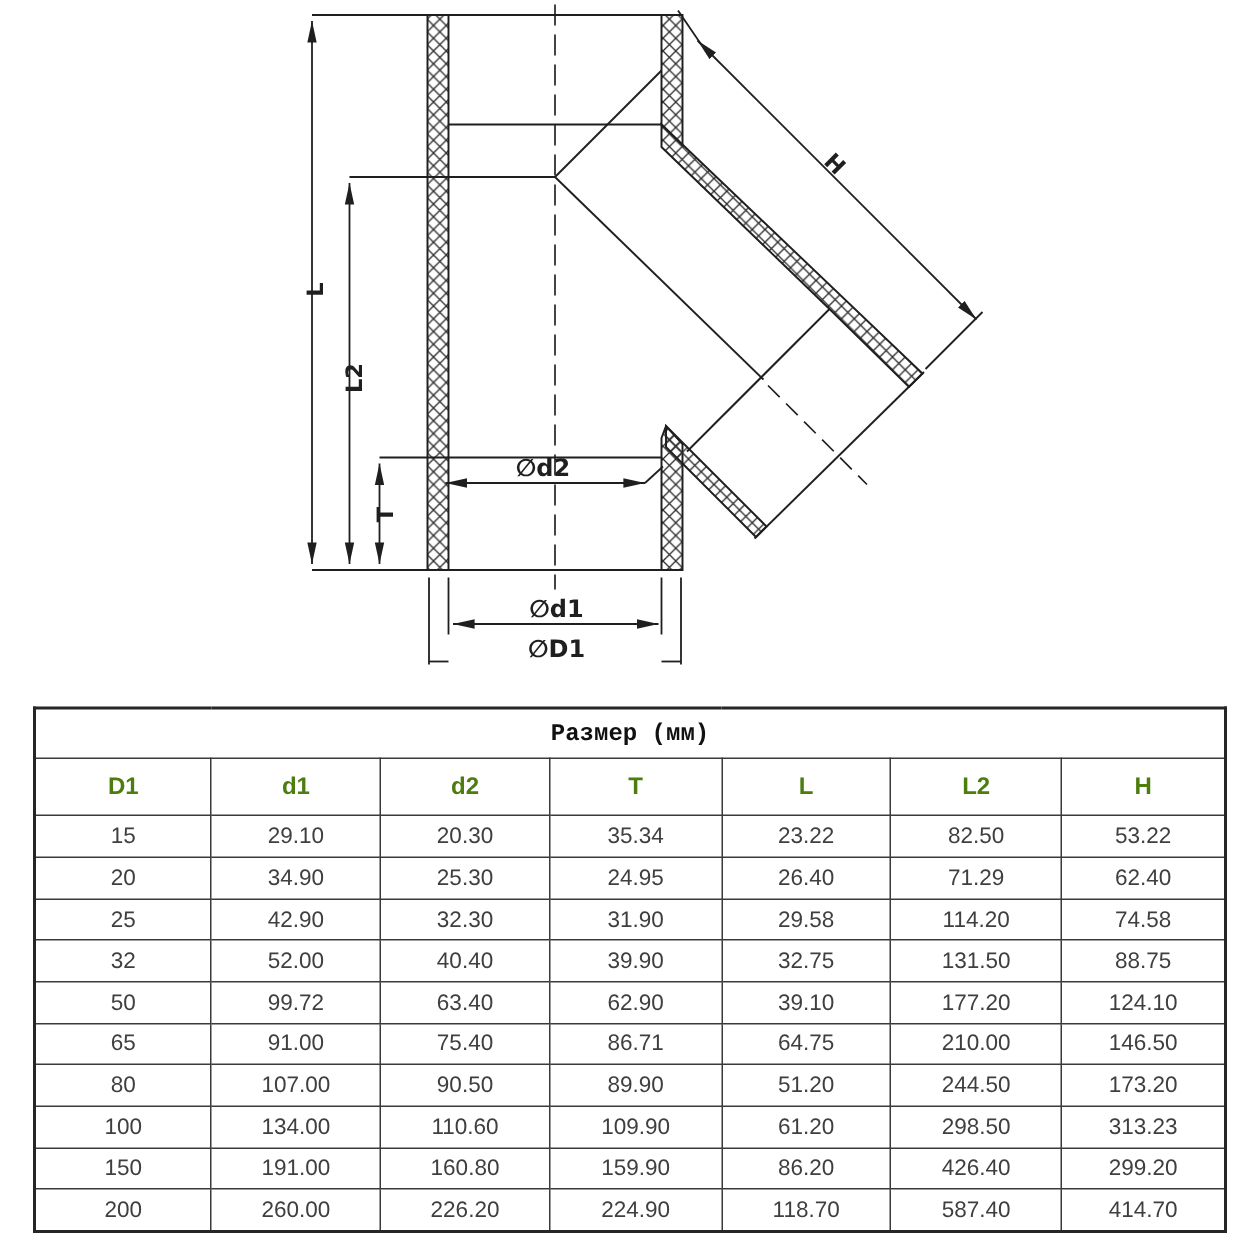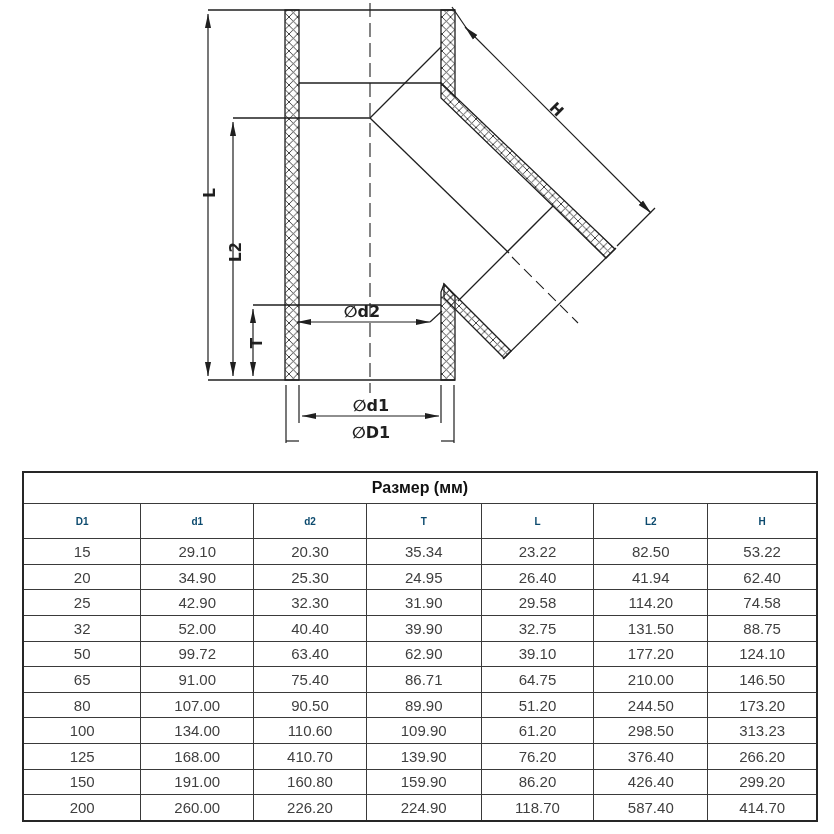--- a/index.html
+++ b/index.html
@@ -18,24 +18,24 @@
     border-collapse:collapse;table-layout:fixed;
     border:2px solid #262626;
     background:#ffffff;
   }
   .size-table td,.size-table th{
     border:1px solid #3a3a3a;
     text-align:center;vertical-align:middle;
     padding:0 2px;overflow:hidden;white-space:nowrap;
   }
   .size-table .title-cell{
-    height:28px;font-size:16px;font-weight:bold;color:#111111;
+    height:28px;font-size:16px;font-weight:bold;color:#111111;font-family:Liberation Mono, monospace;
   }
   .size-table th{
-    height:32px;font-size:10px;font-weight:bold;color:#0c4a6e;
+    height:32px;font-size:16px;font-weight:bold;color:#4d7c0f;
   }
   .size-table td.val{
     height:23px;font-size:15px;color:#3f3f3f;font-weight:normal;
   }
 </style>
 </head>
 <body>
 
 <div class="drawing-wrap">
 <svg width="834" height="462" viewBox="0 0 834 462" xmlns="http://www.w3.org/2000/svg">
@@ -133,21 +133,21 @@
     <td class="val">23.22</td>
     <td class="val">82.50</td>
     <td class="val">53.22</td>
   </tr>
   <tr>
     <td class="val">20</td>
     <td class="val">34.90</td>
     <td class="val">25.30</td>
     <td class="val">24.95</td>
     <td class="val">26.40</td>
-    <td class="val">41.94</td>
+    <td class="val">71.29</td>
     <td class="val">62.40</td>
   </tr>
   <tr>
     <td class="val">25</td>
     <td class="val">42.90</td>
     <td class="val">32.30</td>
     <td class="val">31.90</td>
     <td class="val">29.58</td>
     <td class="val">114.20</td>
     <td class="val">74.58</td>
@@ -191,29 +191,20 @@
   <tr>
     <td class="val">100</td>
     <td class="val">134.00</td>
     <td class="val">110.60</td>
     <td class="val">109.90</td>
     <td class="val">61.20</td>
     <td class="val">298.50</td>
     <td class="val">313.23</td>
   </tr>
   <tr>
-    <td class="val">125</td>
-    <td class="val">168.00</td>
-    <td class="val">410.70</td>
-    <td class="val">139.90</td>
-    <td class="val">76.20</td>
-    <td class="val">376.40</td>
-    <td class="val">266.20</td>
-  </tr>
-  <tr>
     <td class="val">150</td>
     <td class="val">191.00</td>
     <td class="val">160.80</td>
     <td class="val">159.90</td>
     <td class="val">86.20</td>
     <td class="val">426.40</td>
     <td class="val">299.20</td>
   </tr>
   <tr>
     <td class="val">200</td>

